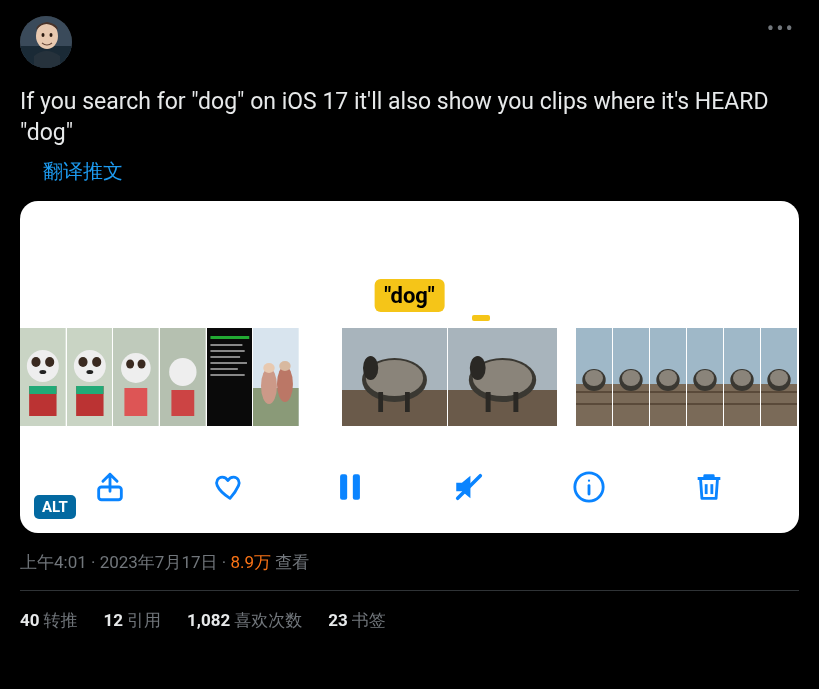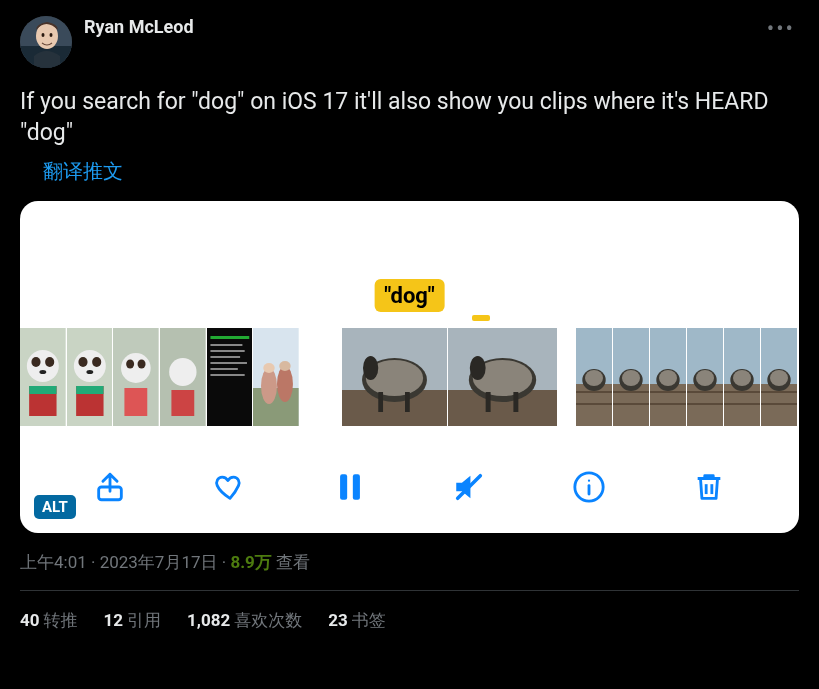--- a/index.html
+++ b/index.html
@@ -29,21 +29,21 @@
   .g2 .thumb:first-child { border-left: 4px solid #fff; }
   .g1 .thumb { flex:1; }
   .g3 .thumb { width: 16.6%; }
   .toolbar { position: absolute; bottom: 26px; left: 0; right: 0; display: flex; justify-content: space-around; align-items: center; padding: 0 30px; }
   .tbtn { color: #0a84ff; width: 40px; height: 40px; display:flex; align-items:center; justify-content:center; }
   .tbtn svg { width: 34px; height: 34px; stroke: #0a84ff; fill: none; stroke-width: 2; }
   .tbtn.pause svg rect { fill:#0a84ff; stroke:none; }
   .tbtn.mute svg { fill:#0a84ff; stroke:none; }
   .alt-badge { position: absolute; left: 14px; bottom: 14px; background: #0369a1; color: #fff; font-weight: 700; font-size: 15px; padding: 3px 8px; border-radius: 5px; }
   .meta-row { margin-top: 18px; font-size: 17px; color: #71767b; }
-  .meta-row .views-count { color: #4d7c0f; font-weight: 700; }
+  .meta-row .views-count { color: #f97316; font-weight: 400; }
   .divider { border: none; border-top: 1px solid #2f3336; margin: 16px 0 0 0; }
   .stats-row { display: flex; gap: 26px; padding: 18px 0 0 0; font-size: 17px; color: #71767b; }
   .stats-row .num { color: #e7e9ea; font-weight: 700; margin-right: 4px; }
 </style>
 </head>
 <body>
 
 <div class="tweet">
 
   <div class="header">
@@ -53,21 +53,20 @@
         <rect x="0" y="30" width="52" height="22" fill="#1a2a36"></rect>
         <ellipse cx="27" cy="20" rx="11" ry="13" fill="#e8c9b0"></ellipse>
         <path d="M16 14 Q26 2 38 14 Q38 8 27 6 Q16 8 16 14" fill="#4a342a"></path>
         <ellipse cx="23" cy="19" rx="1.5" ry="2" fill="#2a1a10"></ellipse>
         <ellipse cx="31" cy="19" rx="1.5" ry="2" fill="#2a1a10"></ellipse>
         <path d="M22 27 Q27 31 32 27" stroke="#6a4a3a" stroke-width="1.2" fill="none"></path>
         <path d="M14 40 Q26 30 40 40 L40 52 L14 52 Z" fill="#26323c"></path>
       </svg>
     </div>
     <div class="names">
-      <div class="display-name">Ryan McLeod</div>
     </div>
     <div class="more">•••</div>
   </div>
 
   <div class="body-text">If you search for "dog" on iOS 17 it'll also show you clips where it's HEARD "dog"</div>
 
   <a class="translate-link">翻译推文</a>
 
   <div class="media-card">
     <div class="media-inner">

